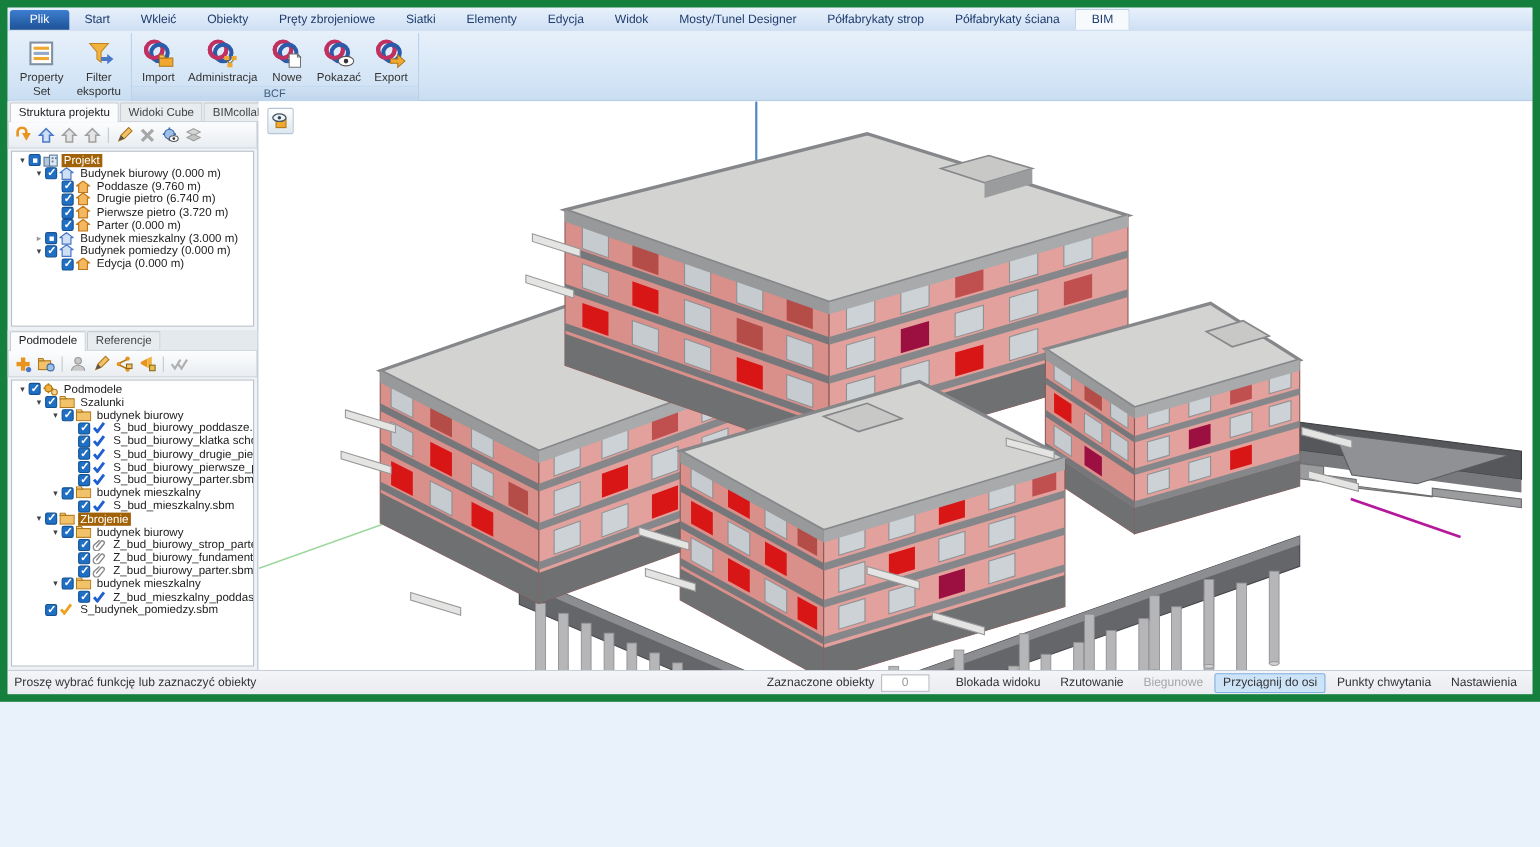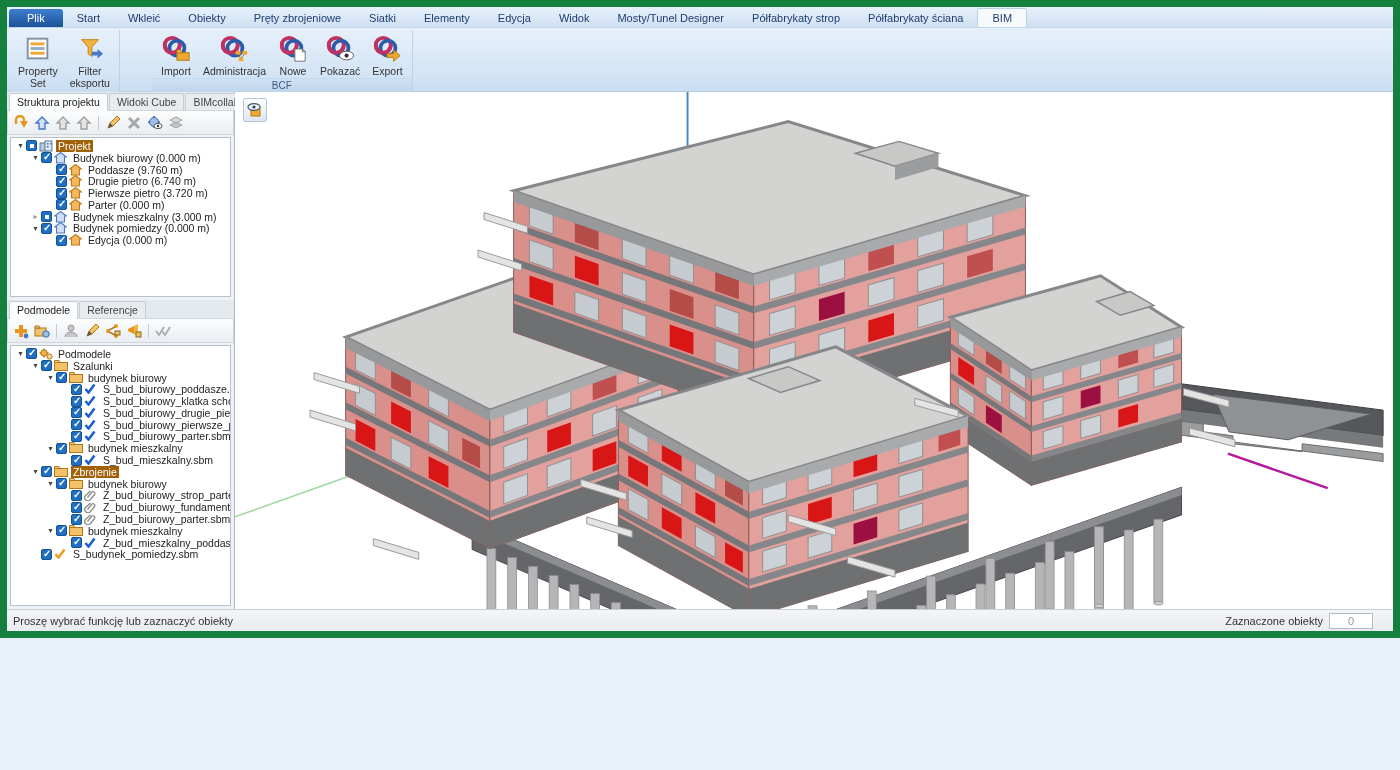--- a/index.html
+++ b/index.html
@@ -7,21 +7,21 @@
   body { font-family:"Liberation Sans", sans-serif; font-size:11px; color:#2b2b2b; background:#e9f1fa; }
   .app { width:1400px; height:638px; display:flex; flex-direction:column; border:7px solid #15803d; }
 
   
   .menubar { height:21px; background:linear-gradient(#e8f1fb,#cfe0f4); display:flex; align-items:flex-end; border-bottom:1px solid #c2d6ec; flex:0 0 auto; }
   .menutab { padding:3px 14px 3px 14px; color:#1e3c6e; cursor:default; white-space:nowrap; }
   .menutab.file { background:linear-gradient(#3e7ed0,#1d5296); color:#fff; border-radius:3px 3px 0 0; padding:3px 18px; margin-left:2px; }
   .menutab.active { background:#f7fafd; border:1px solid #b9cfe6; border-bottom:none; border-radius:2px 2px 0 0; color:#1e3c6e; }
 
   
-  .ribbon { height:64px; background:linear-gradient(#e7f0fa,#d4e5f6 70%,#cadef2); border-bottom:1px solid #b3c9e0; display:flex; align-items:stretch; padding:2px 2px 0 2px; flex:0 0 auto;gap:32px; }
+  .ribbon { height:64px; background:linear-gradient(#e7f0fa,#d4e5f6 70%,#cadef2); border-bottom:1px solid #b3c9e0; display:flex; align-items:stretch; padding:2px 2px 0 2px; flex:0 0 auto; }
   .rgroup { display:flex; flex-direction:column; border-right:1px solid #bcd2e8; }
   .rbuttons { flex:1; display:flex; align-items:stretch; padding:1px 3px 0 3px; }
   .rbtn { display:flex; flex-direction:column; align-items:center; justify-content:flex-start; padding:2px 5px 0 5px; border:1px solid transparent; border-radius:2px; cursor:default; }
   .rbtn .ric { width:30px; height:30px; }
   .rbtn .rlab { font-size:10.5px; color:#333; text-align:center; line-height:12px; white-space:pre-line; margin-top:1px; }
   .rgrouplabel { height:14px; background:linear-gradient(#cfe1f3,#bed5ec); color:#3a5a82; font-size:10px; text-align:center; line-height:14px; border-top:1px solid #c6daee; }
 
   
   .main { flex:1; display:flex; min-height:0; }
 
@@ -831,15 +831,23 @@
           <text x="108" y="640" font-size="12" font-weight="bold" fill="#e8941e">x</text>
         </g>
       </svg>
     </div>
   </div>
 
   <div class="statusbar">
     <span class="smsg">Proszę wybrać funkcję lub zaznaczyć obiekty</span>
     <span class="slabel">Zaznaczone obiekty</span>
     <span class="scount">0</span>
+    <span id="stoggles" style="display:flex">
+        <span class="stoggle">Blokada widoku</span>
+        <span class="stoggle">Rzutowanie</span>
+        <span class="stoggle disabled">Biegunowe</span>
+        <span class="stoggle active">Przyciągnij do osi</span>
+        <span class="stoggle">Punkty chwytania</span>
+        <span class="stoggle">Nastawienia</span>
+      </span>
   </div>
 
 </div>
 
 </body></html>

